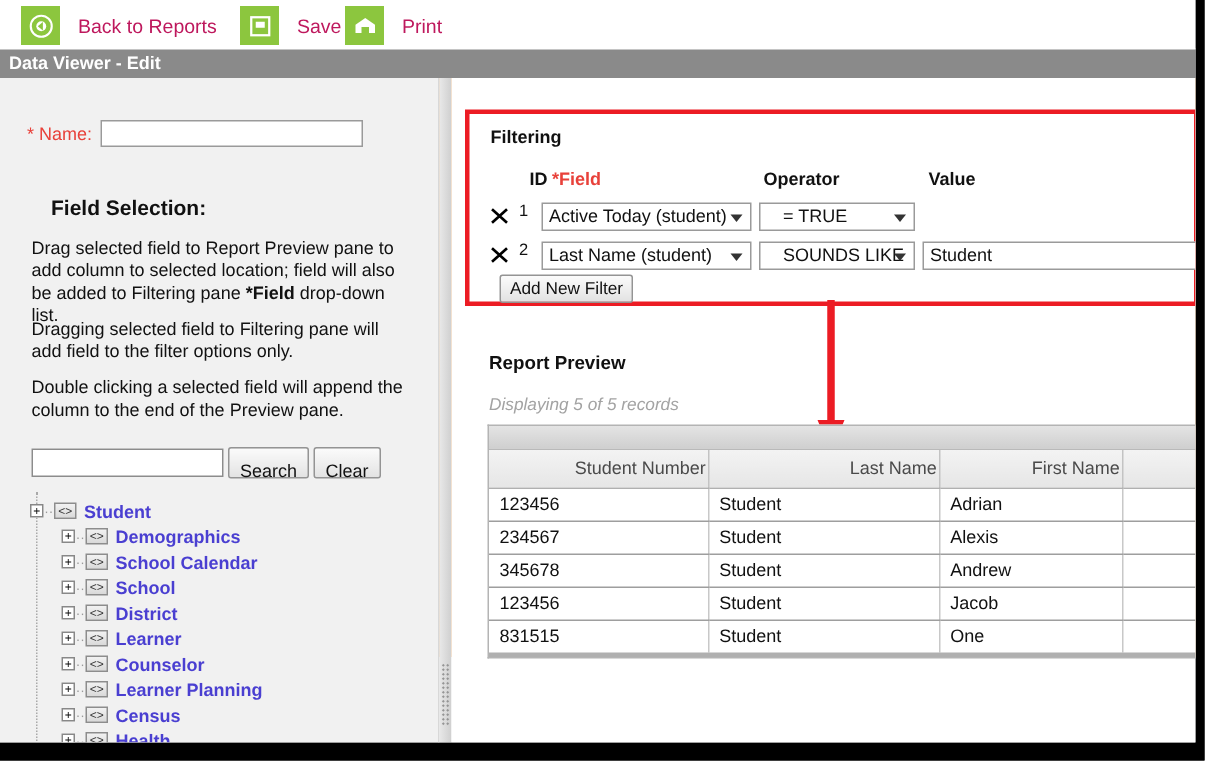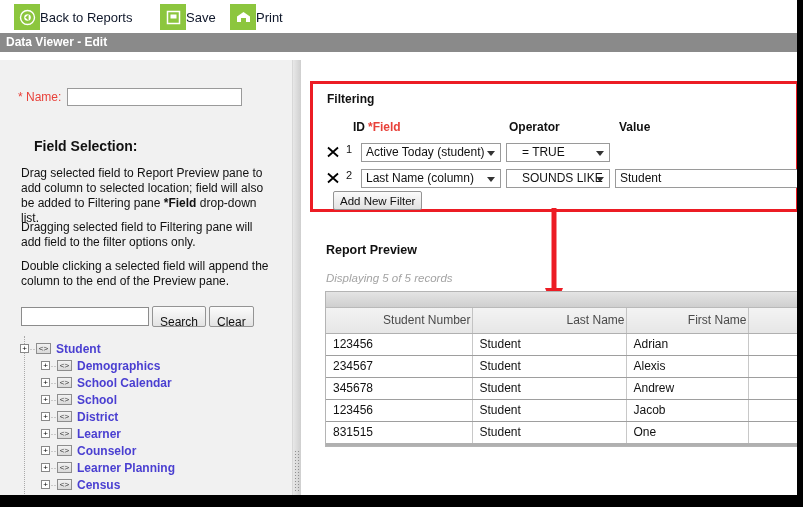--- a/index.html
+++ b/index.html
@@ -36,21 +36,21 @@
     height: 26px; cursor: pointer;
     user-select: none;
   }
   .tb-ico {
     width: 26px; height: 26px;
     background: #8cc63e;
     display: flex; align-items: center; justify-content: center;
     flex: 0 0 26px;
   }
   .tb-label {
-    font-size: 13px; color: #0f172a; margin-left: 0;
+    font-size: 13px; color: #be185d; margin-left: 12px;
     white-space: nowrap;
   }
   #btn-back { left: 14px; }
   #btn-save { left: 160px; }
   #btn-print { left: 230px; }
 
   
   #titlebar {
     position: absolute; left: 0; top: 33px;
     width: 797px; height: 19px;
@@ -60,21 +60,20 @@
     line-height: 19px;
     padding-left: 6px;
     white-space: nowrap;
   }
 
   
   #body-area {
     position: absolute; left: 0; top: 52px;
     width: 797px; height: 386px;
     background: #fdba74;
-    margin-top: 8px;
   }
 
   
   #left-pane {
     position: absolute; left: 0; top: 0;
     width: 293px; height: 443px;
     background: #f1f1f1;
     border-right: 1px solid #d8d8d8;
     overflow: hidden;
   }
@@ -519,21 +518,21 @@
         </div>
 
         <div class="filter-row" id="filter-row-2">
           <span class="xdel">
             <svg width="14" height="14" viewBox="0 0 14 14">
               <path d="M2 2.5 L12 11.5 M12 2.5 L2 11.5" stroke="#000" stroke-width="1.8" fill="none"></path>
             </svg>
           </span>
           <span class="rowid">2</span>
           <span class="sel sel-field">
-            <span>Last Name (column)</span>
+            <span>Last Name (student)</span>
             <span class="arr"></span>
           </span>
           <span class="sel sel-oper">
             <span>SOUNDS LIKE</span>
             <span class="arr"></span>
           </span>
           <input class="val-input" type="text" value="Student" style="">
         </div>
 
         <button id="add-filter-btn">Add New Filter</button>

